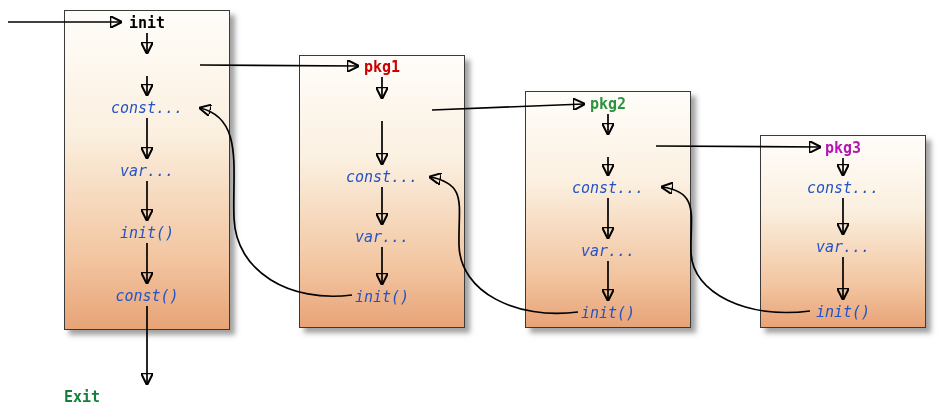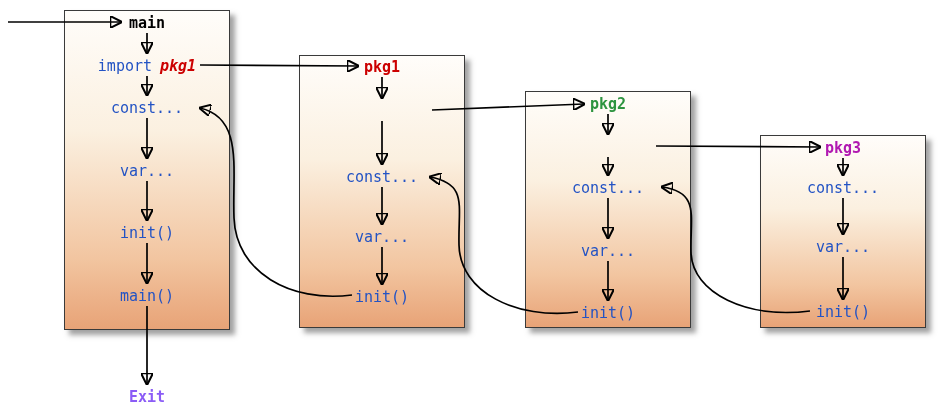--- a/index.html
+++ b/index.html
@@ -33,35 +33,35 @@
     white-space:pre;
     z-index:2;
   }
 
   .title { font-weight:bold; }
   .t-main { color:#000000; }
   .t-p1 { color:#cc0000; }
   .t-p2 { color:#2e9440; }
   .t-p3 { color:#b119b1; }
 
-  .code { color:#2353c4; }
+  .code { color:#2353c4;font-style:italic; }
   .kw   { color:#2353c4; margin-right:8px; }
   .pkg  { font-style:italic; font-weight:bold; }
   .p1 { color:#cc0000; }
   .p2 { color:#2e9440; }
   .p3 { color:#b119b1; }
 
   .exit-label {
     position:absolute;
     left:64px; top:388px;
     width:166px;
-    text-align:center;
+    text-align:left;
     font-weight:bold;
     font-size:15px;
-    color:#8b5cf6;
+    color:#15803d;
     z-index:2;
   }
 
   svg.arrows {
     position:absolute;
     left:0; top:0;
     width:948px; height:419px;
     z-index:5;
     pointer-events:none;
   }
@@ -70,26 +70,25 @@
     stroke-width:1.7;
     fill:none;
   }
 </style>
 </head>
 <body>
 
 <div class="canvas">
 
   <div class="box" style="left:64px; top:10px; height:320px;">
-    <div class="row title t-main" style="top:3px">main</div>
-    <div class="row" style="top:46px"><span class="kw">import</span><span class="pkg p1">pkg1</span></div>
+    <div class="row title t-main" style="top:3px">init</div>
     <div class="row code" style="top:88px">const...</div>
     <div class="row code" style="top:151px">var...</div>
     <div class="row code" style="top:213px">init()</div>
-    <div class="row code" style="top:276px">main()</div>
+    <div class="row code" style="top:276px">const()</div>
   </div>
 
   <div class="box" style="left:299px; top:55px; height:273px;">
     <div class="row title t-p1" style="top:2px">pkg1</div>
     <div class="row code" style="top:112px">const...</div>
     <div class="row code" style="top:172px">var...</div>
     <div class="row code" style="top:232px">init()</div>
   </div>
 
   <div class="box" style="left:525px; top:91px; height:237px;">

